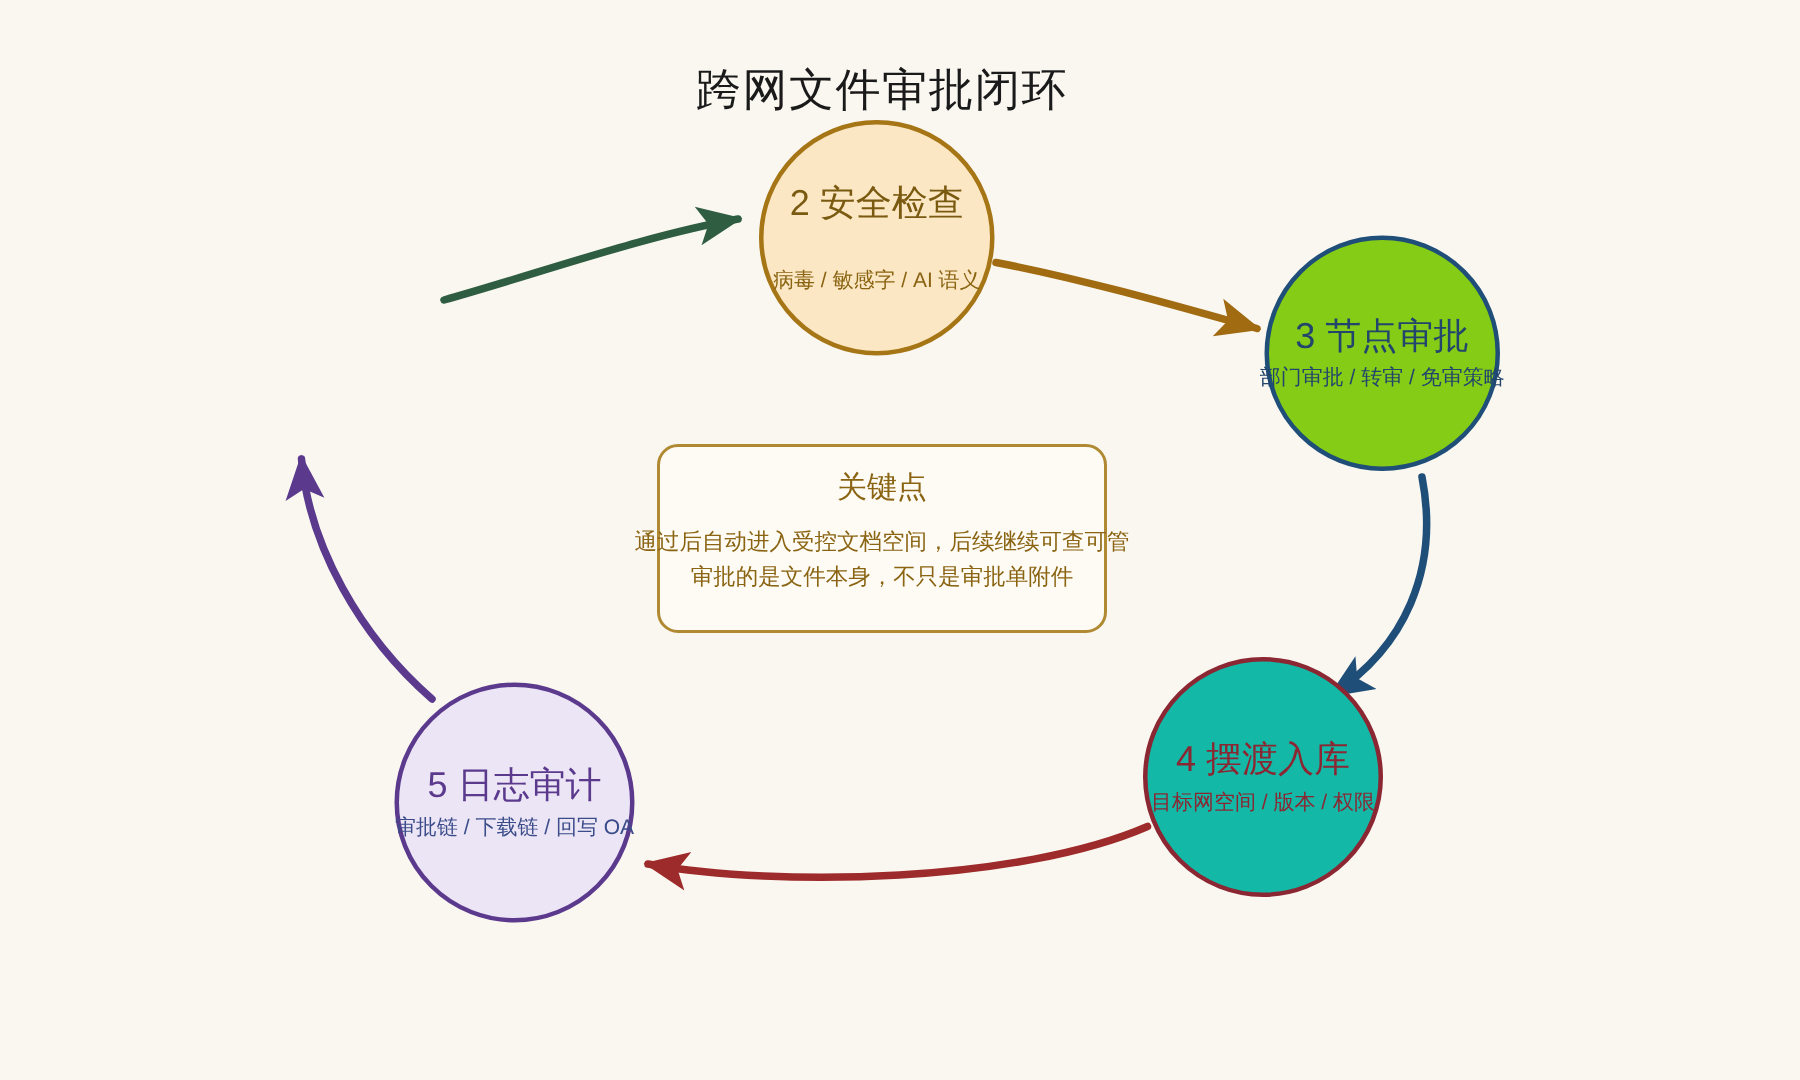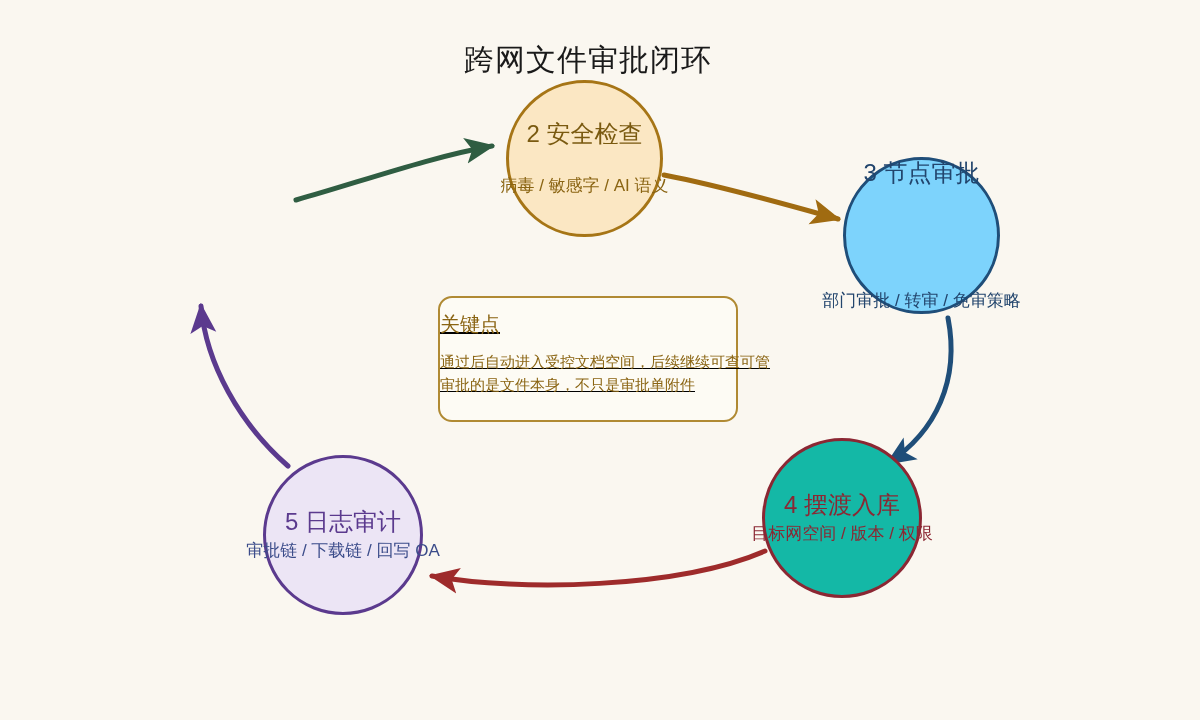--- a/index.html
+++ b/index.html
@@ -50,21 +50,21 @@
     align-items: center;
     justify-content: center;
   }
   .node .node-title {
     font-size: 24px;
     white-space: nowrap;
     line-height: 1.1;
     margin-bottom: 6px;
   }
   .node .node-sub {
-    font-size: 17px;
+    font-size: 14px;
     white-space: nowrap;
     line-height: 1.1;
   }
 
   
   #node-1 {
     left: 128px; top: 138px; width: 160px; height: 160px;
     background: #e4ede4; border-color: #2f5d42; border-width: 3px;
   }
   #node-1 .node-title { color: #2b2b2b; }
@@ -74,21 +74,21 @@
   #node-2 {
     left: 506px; top: 80px; width: 157px; height: 157px;
     background: #fbe7c3; border-color: #a67516; border-width: 3px; gap: 24px;
   }
   #node-2 .node-title { color: #7a5a10; }
   #node-2 .node-sub { color: #8a6412; }
 
   
   #node-3 {
     left: 843px; top: 157px; width: 157px; height: 157px;
-    background: #7dd3fc; border-color: #1f4e79; border-width: 3px; justify-content: space-between;
+    background: #84cc16; border-color: #1f4e79; border-width: 3px;
   }
   #node-3 .node-title { color: #22456d; }
   #node-3 .node-sub { color: #22456d; }
 
   
   #node-4 {
     left: 762px; top: 438px; width: 160px; height: 160px;
     background: #14b8a6; border-color: #8b2733; border-width: 3px;
   }
   #node-4 .node-title { color: #8b2733; }
@@ -106,24 +106,23 @@
   #key-box {
     position: absolute;
     left: 438px; top: 296px;
     width: 300px; height: 126px;
     box-sizing: border-box;
     border: 2px solid #b08a33;
     border-radius: 14px;
     background: #fdfbf4;
     display: flex;
     flex-direction: column;
-    align-items: flex-start;
+    align-items: center;
     justify-content: flex-start;
     padding-top: 13px;
-    text-decoration: underline;
   }
   #key-box .key-title {
     font-size: 20px;
     color: #8a6412;
     margin-bottom: 12px;
   }
   #key-box .key-line {
     font-size: 15px;
     color: #8a6412;
     line-height: 1.55;

